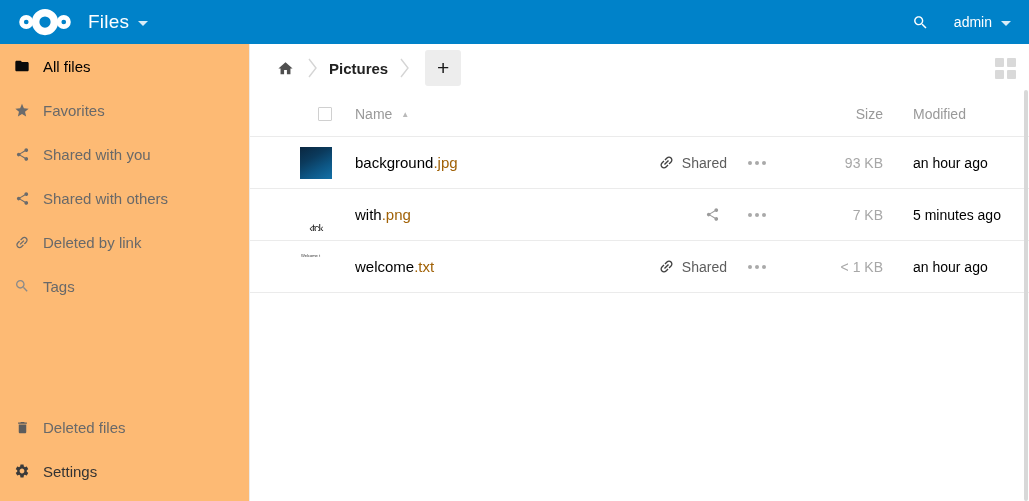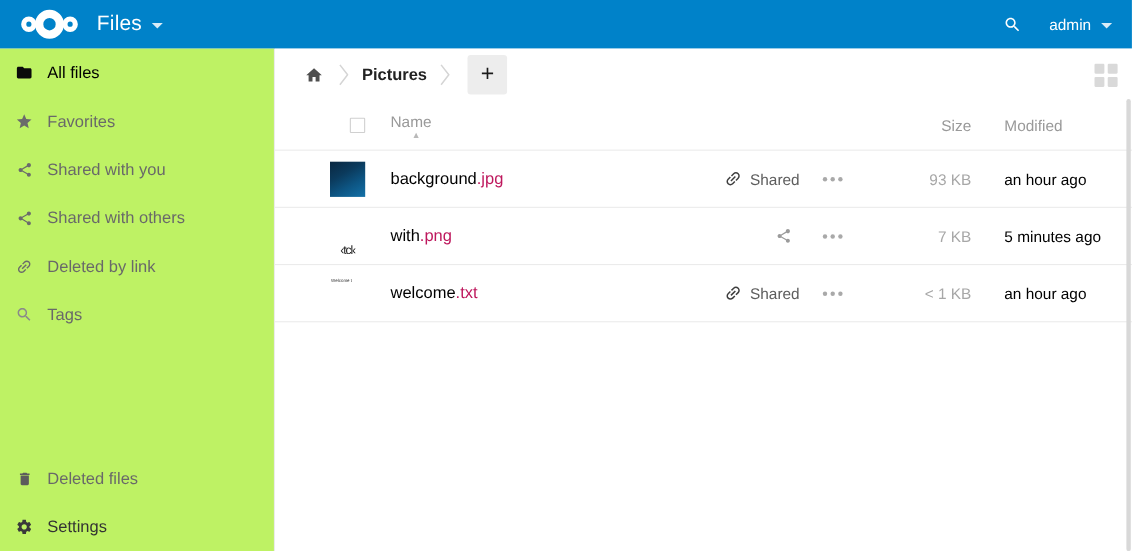--- a/index.html
+++ b/index.html
@@ -14,61 +14,61 @@
   .app-title { color:#fff; font-size:19px; font-weight:400; margin-left:12px; letter-spacing:.2px; }
   .caret-down { width:0; height:0; border-left:5px solid transparent; border-right:5px solid transparent;
     border-top:5px solid rgba(255,255,255,.85); margin-left:9px; margin-top:2px; display:inline-block; }
   .topbar-right { margin-left:auto; display:flex; align-items:center; padding-right:18px; }
   .search-btn { width:34px; height:34px; display:flex; align-items:center; justify-content:center; cursor:pointer; margin-right:16px; }
   .user-menu { display:flex; align-items:center; cursor:pointer; }
   .user-name { color:#fff; font-size:14px; }
 
   
   .sidebar { position:absolute; top:44px; left:0; width:250px; height:457px;
-    background:#bef264; border-right:1px solid #ebebeb; }
+    background:#fdba74; border-right:1px solid #ebebeb; }
   .nav-item { height:44px; display:flex; align-items:center; padding-left:14px; cursor:pointer; }
   .nav-icon { width:16px; height:16px; display:flex; align-items:center; justify-content:center; flex:none; }
   .nav-label { margin-left:13px; font-size:15px; color:#696969; white-space:nowrap; }
   .nav-item.active .nav-label { color:#000; }
-  .sidebar-bottom { position:absolute; bottom:0; left:0; width:100%; }
+  .sidebar-bottom { position:absolute; bottom:8px; left:0; width:100%; }
   .sidebar-bottom .settings-label { color:#333; }
 
   
   .main { position:absolute; top:44px; left:250px; width:779px; height:457px; background:#fff; }
 
   .crumbbar { height:48px; display:flex; align-items:center; padding-left:18px; position:relative; }
   .crumb-home { width:34px; height:34px; display:flex; align-items:center; justify-content:center; cursor:pointer; }
   .crumb-sep { color:#d5d5d5; margin:0 6px; }
   .crumb-name { font-size:15px; font-weight:700; color:#222; cursor:pointer; padding:0 6px; }
   .new-btn { width:36px; height:36px; background:#ededed; border:none; border-radius:3px;
     font-size:21px; font-weight:400; color:#1a1a1a; margin-left:10px; cursor:pointer;
     font-family:"Liberation Sans","DejaVu Sans",sans-serif; }
   .grid-toggle { position:absolute; right:12px; top:14px; width:22px; height:22px;
     display:grid; grid-template-columns:9px 9px; grid-template-rows:9px 9px; gap:3px; cursor:pointer; }
   .grid-toggle span { background:#d9d9d9; border-radius:1px; }
 
   
   .thead { height:45px; display:flex; align-items:center; border-bottom:1px solid #ebebeb; color:#999; font-size:14px; }
   .col-check { width:14px; height:14px; margin-left:68px; border:1px solid #d0d0d0; border-radius:1px; background:#fff; cursor:pointer; }
-  .th-name { margin-left:23px; cursor:pointer; display:flex; align-items:center;flex-direction:column; }
+  .th-name { margin-left:23px; cursor:pointer; display:flex; align-items:center; }
   .sort-arrow { font-size:8px; color:#b9b9b9; margin-left:9px; }
   .th-spacer { flex:1; }
   .col-size { width:96px; text-align:right; flex:none; }
   .col-modified { width:146px; padding-left:30px; flex:none; }
 
   .frow { height:52px; display:flex; align-items:center; border-bottom:1px solid #ebebeb; cursor:pointer; }
   .thumb { width:32px; height:32px; margin-left:50px; flex:none; overflow:hidden; display:flex; flex-direction:column; align-items:center; justify-content:center;gap:24px; }
   .thumb-img { background:linear-gradient(150deg,#0a2740 0%,#0b3a5c 35%,#0d5583 65%,#1371a8 100%); }
   .thumb-logo svg { display:block; margin-top:2px; }
   .thumb-logo .logo-word { font-size:11px; color:#1a1a1a; line-height:10px; letter-spacing:-1px; }
   .thumb-text { justify-content:flex-start; align-items:flex-start; padding:2px 1px; background:#fff; }
   .thumb-text span { display:block; font-size:4.5px; line-height:5.5px; color:#333; white-space:nowrap; transform:scale(.9); transform-origin:left top; }
   .thumb-text span:first-child { margin-bottom:3px; }
   .fname { margin-left:23px; font-size:15px; color:#000; white-space:nowrap; }
-  .fext { color:#be185d; }
+  .fext { color:#a16207; }
   .frow-spacer { flex:1; }
   .share-state { display:flex; align-items:center; color:#5d5d5d; font-size:14px; cursor:pointer; }
   .share-state svg { margin-right:7px; }
   .dots { width:60px; display:flex; justify-content:center; align-items:center; gap:3px; cursor:pointer; }
   .dots i { width:4px; height:4px; border-radius:50%; background:#a9a9a9; }
   .cell-size { width:96px; text-align:right; font-size:14px; color:#a7a7a7; flex:none; }
   .cell-modified { width:146px; padding-left:30px; font-size:14px; color:#000000; flex:none; }
 
   .summary-row { height:54px; display:flex; align-items:center; color:#c6c6c6; font-size:14px; }
   .summary-files { margin-left:105px; }

